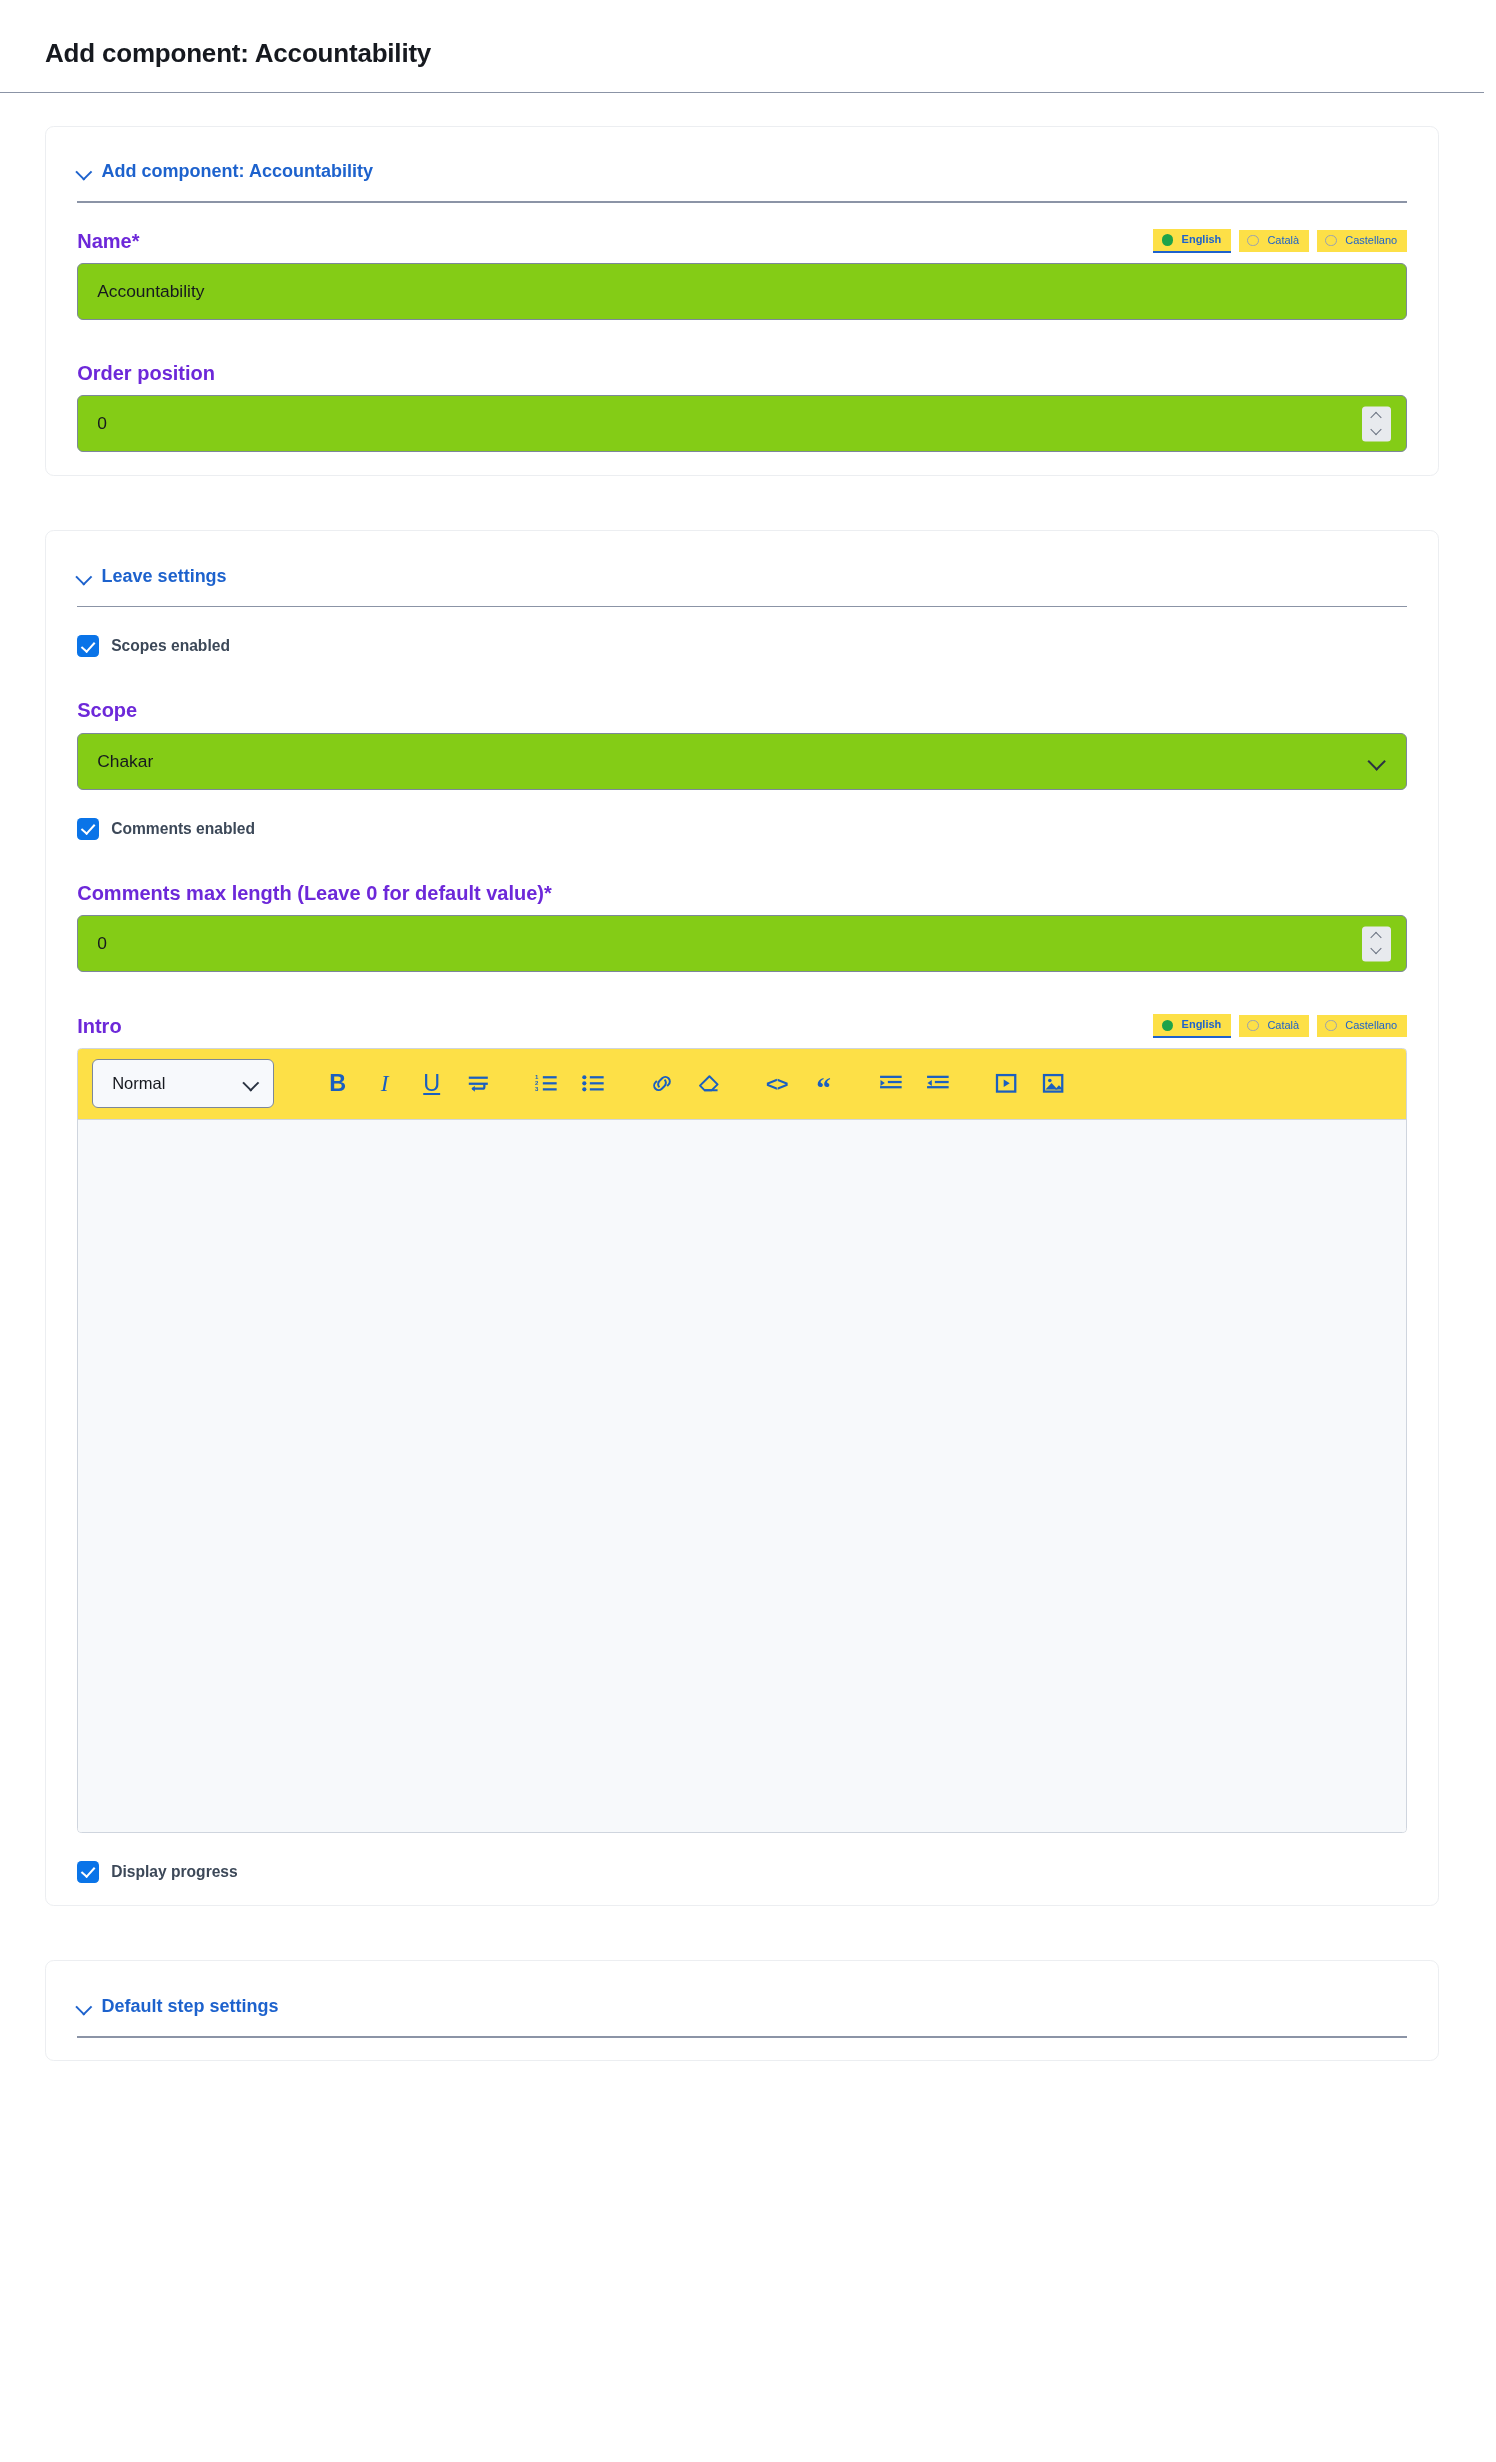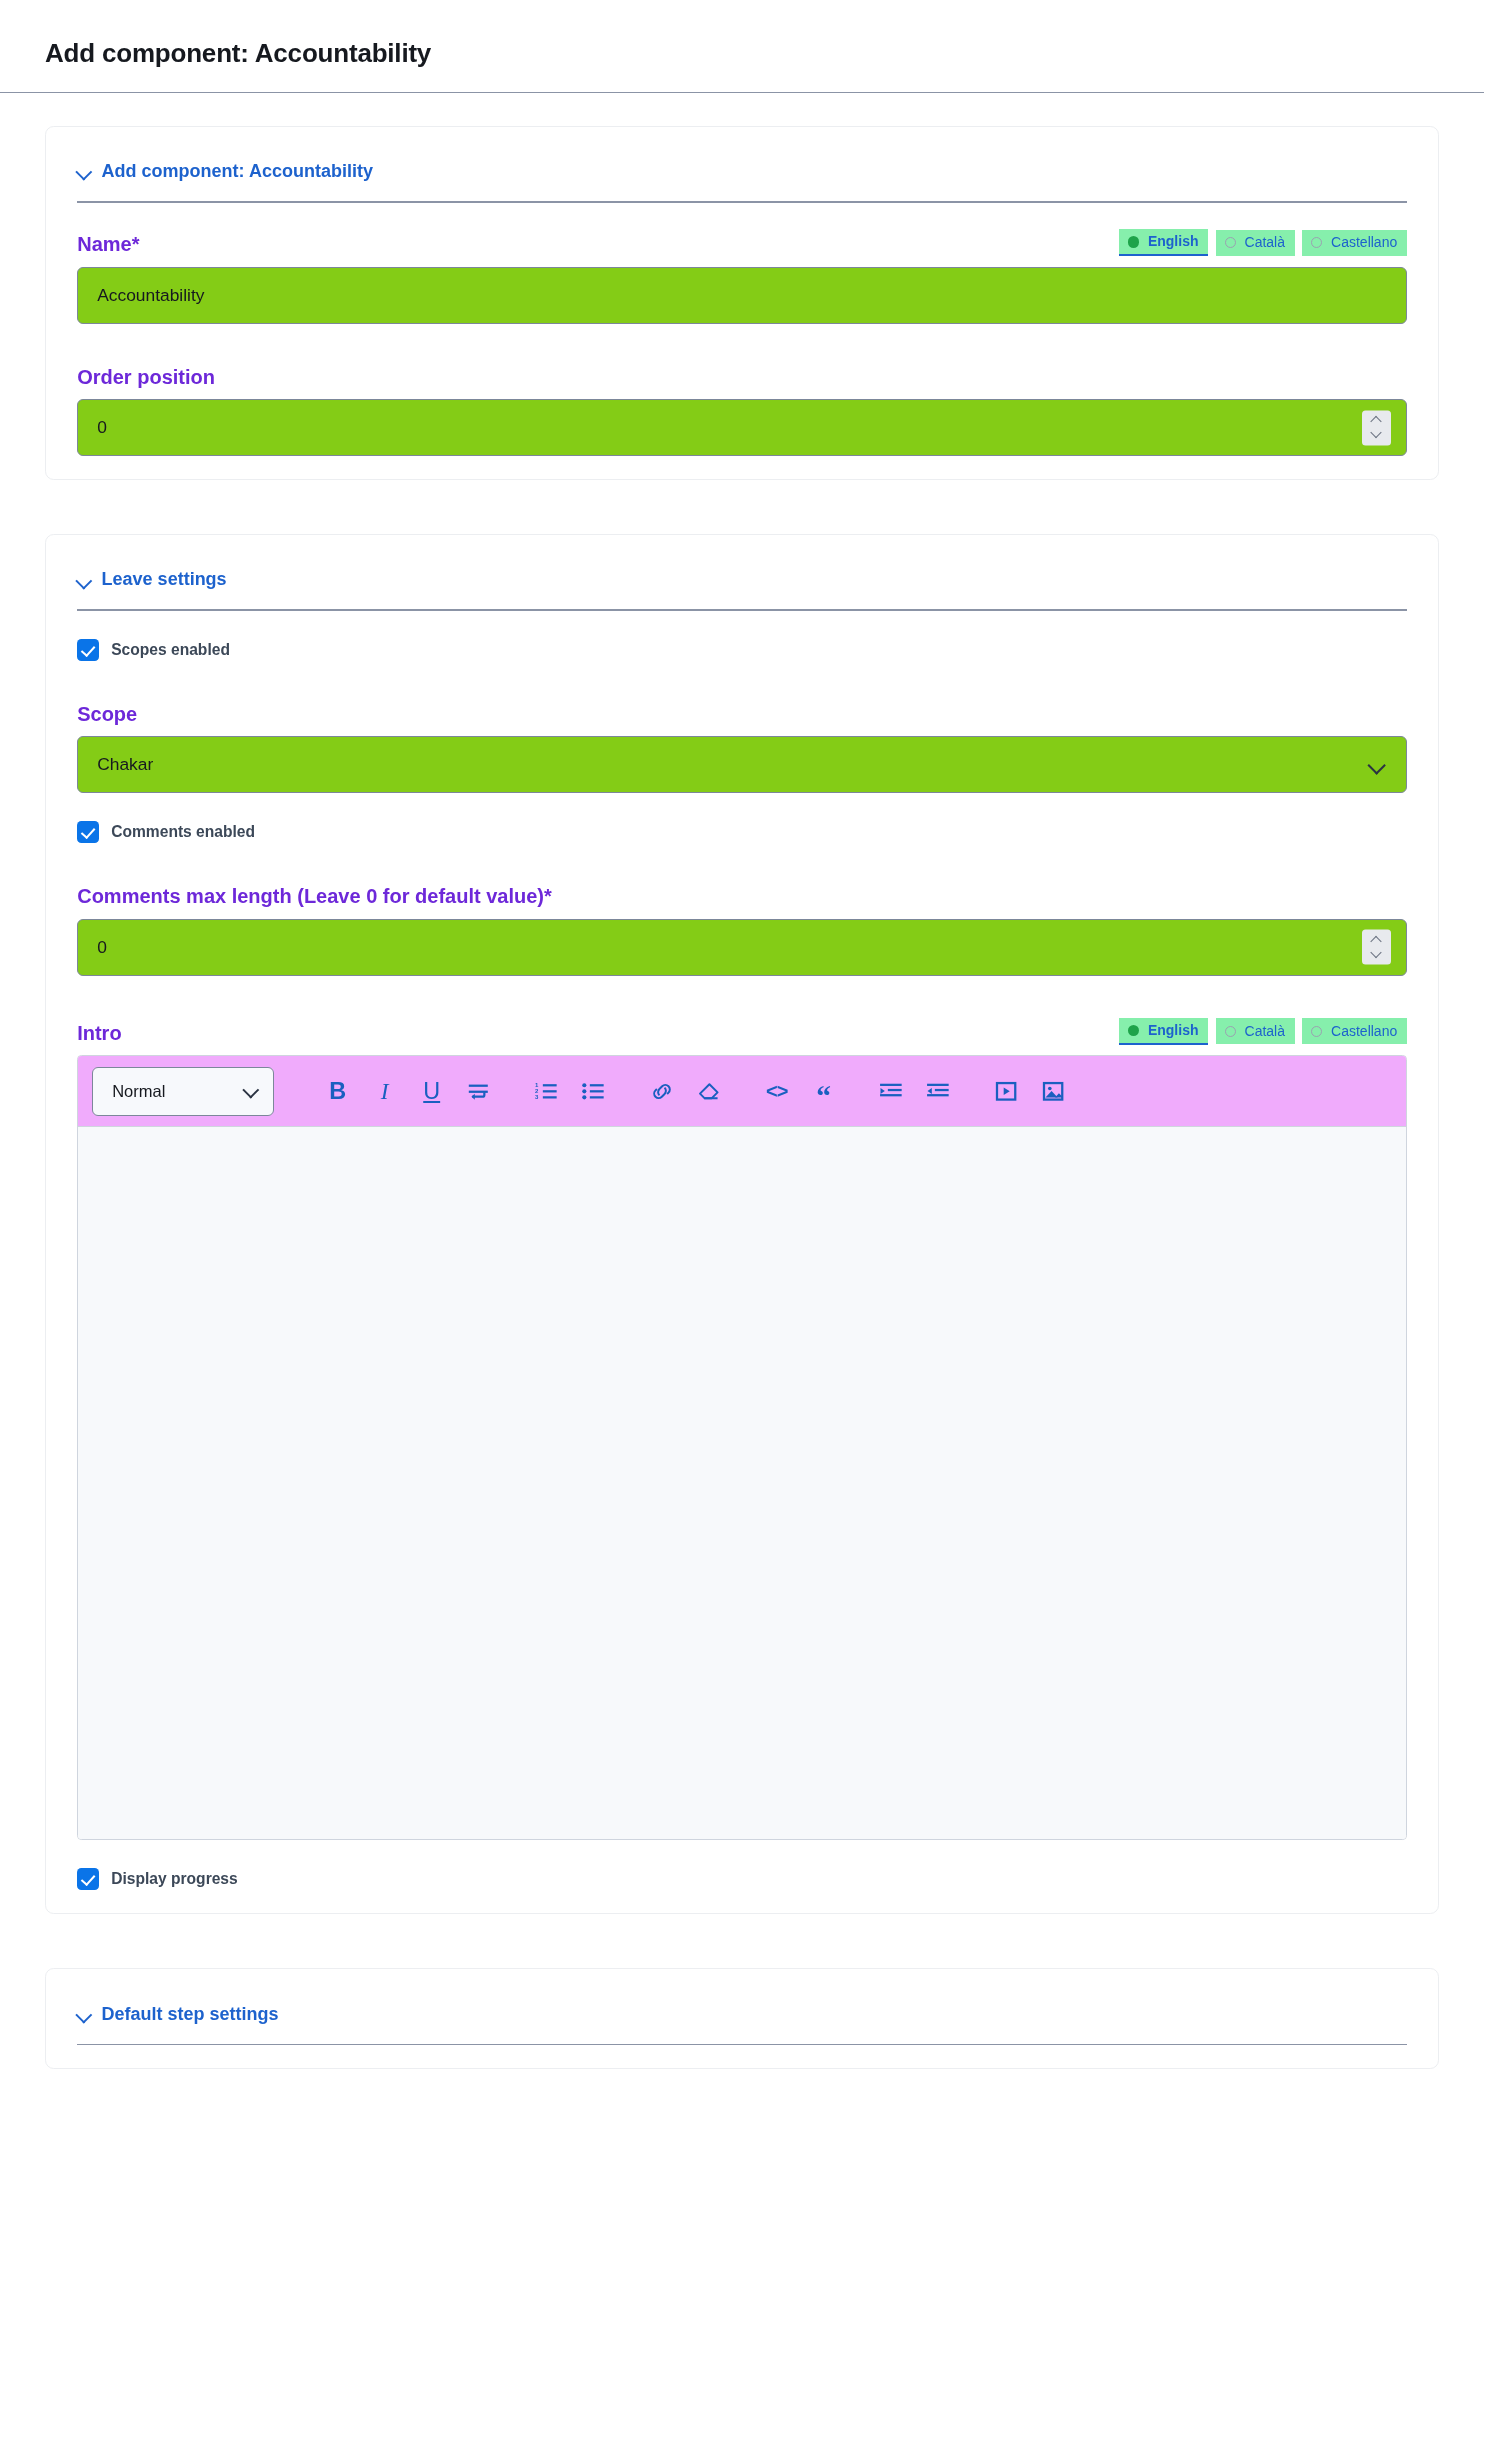--- a/index.html
+++ b/index.html
@@ -100,23 +100,23 @@
   
   .locale-tabs {
     display: flex;
     align-items: center;
     gap: 7.8px;
   }
   .locale-tab {
     display: flex;
     align-items: center;
     gap: 8.7px;
-    background: #86efac;
+    background: #fde047;
     padding: 4.3px 9.6px 4.3px 8.7px;
-    font-size: 14px;
+    font-size: 11px;
     color: #1d62cd;
     cursor: pointer;
     line-height: 1.25;
   }
   .locale-tab.active {
     font-weight: bold;
     border-bottom: 2.6px solid #1d62cd;
     padding-bottom: 3.5px;
   }
   .locale-dot {
@@ -243,21 +243,21 @@
     border: 1.4px solid #cfd5de;
     border-radius: 4.3px;
     overflow: hidden;
     background: #ffffff;
   }
   .editor-toolbar {
     display: flex;
     align-items: center;
     gap: 0;
     padding: 10.4px 14px;
-    background: #f0abfc;
+    background: #fde047;
     border-bottom: 1.4px solid #cfd5de;
   }
   .style-select {
     width: 182px;
     height: 49px;
     background: #f7f9fc;
     border: 1.3px solid #7c879a;
     border-radius: 6px;
     display: flex;
     align-items: center;

